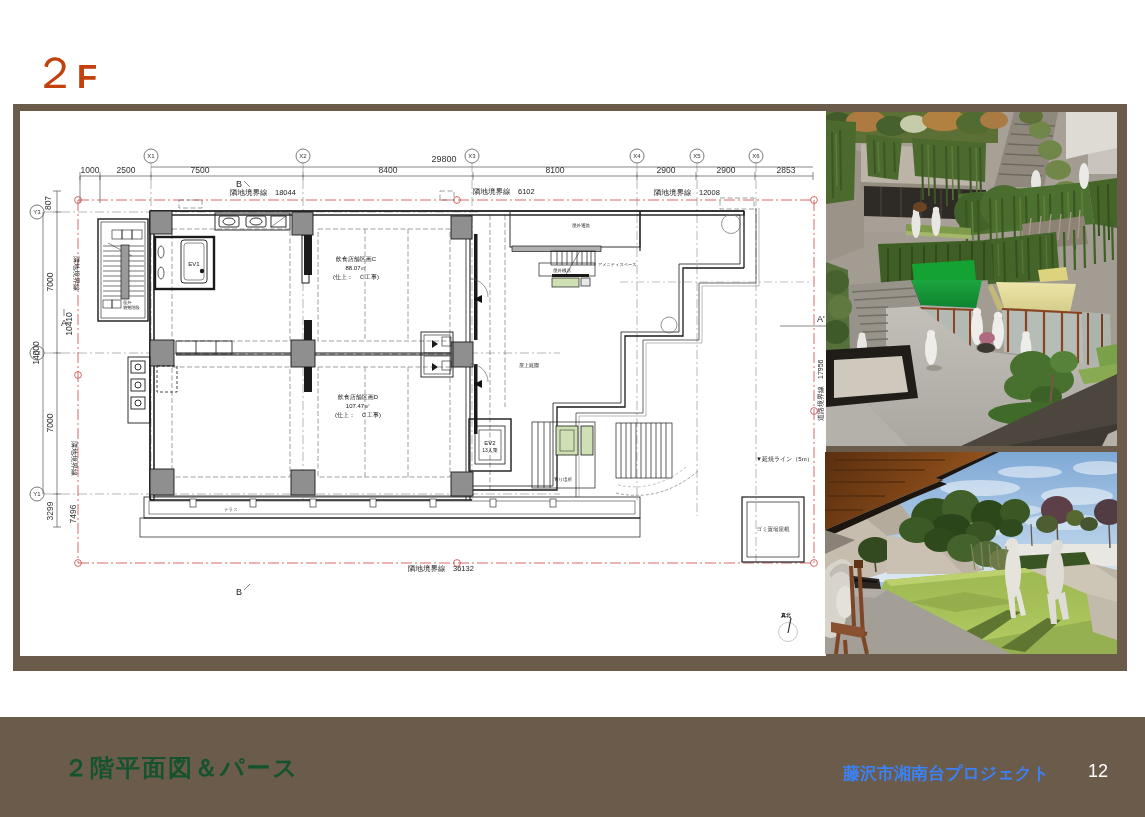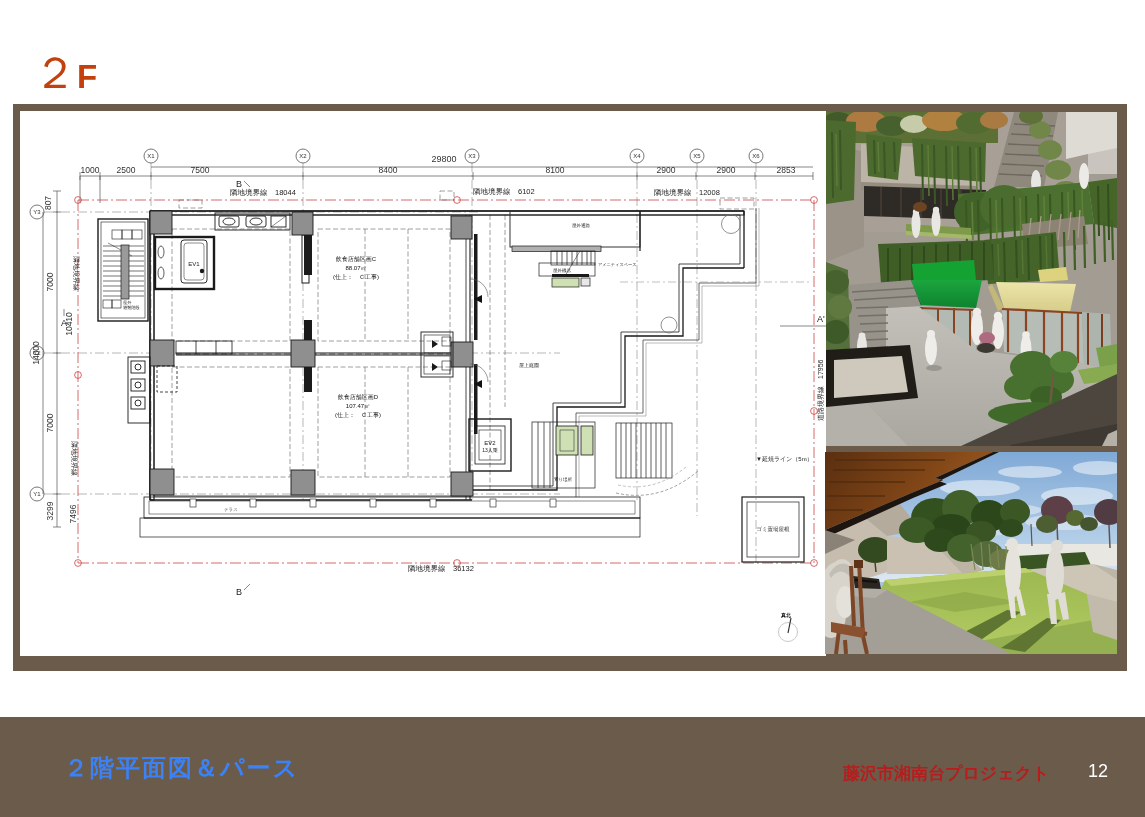--- a/index.html
+++ b/index.html
@@ -810,17 +810,17 @@
   <line x1="4" y1="30" x2="80" y2="30"></line>
         <line x1="2" y1="44" x2="60" y2="44"></line>
   <line x1="0" y1="58" x2="38" y2="58"></line>
 </g>
 <polygon points="0,78 0,102 30,88" fill="#8a8276"></polygon>
 </svg>
 </div>
 
 <div class="abs" style="left:0;top:717px;width:1145px;height:100px;background:#6b5b4b;"></div>
 
-<div class="abs" style="left:64px;top:752px;color:#3b82f6;font-size:24px;font-weight:bold;letter-spacing:2px;">２階平面図＆パース</div>
-
-<div class="abs" style="left:843px;top:762px;color:#b91c1c;font-size:17px;font-weight:bold;">藤沢市湘南台プロジェクト</div>
+<div class="abs" style="left:64px;top:752px;color:#14532d;font-size:24px;font-weight:bold;letter-spacing:2px;">２階平面図＆パース</div>
+
+<div class="abs" style="left:843px;top:762px;color:#3b82f6;font-size:17px;font-weight:bold;">藤沢市湘南台プロジェクト</div>
 
 <div class="abs" style="left:1088px;top:761px;color:#ffffff;font-size:18px;text-align:center;">12</div>
 
 </body></html>

